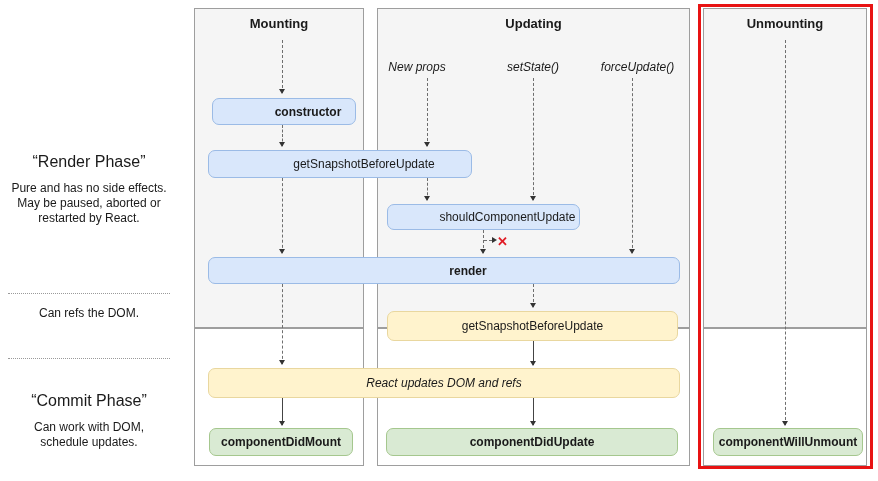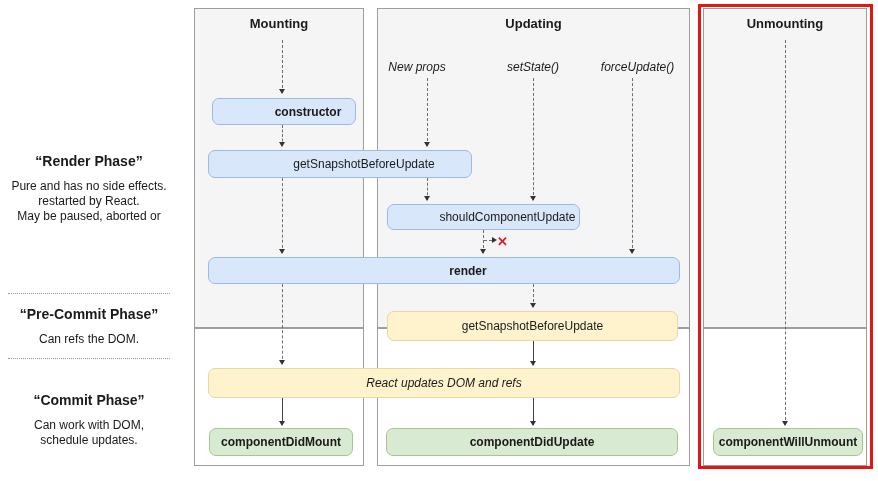--- a/index.html
+++ b/index.html
@@ -28,40 +28,39 @@
   .arrow-v.dashed{border-left:1px dashed #6e6e6e;}
   .arrow-v.solid{border-left:1px solid #444;}
   .arrow-v::after{content:"";position:absolute;bottom:-1px;left:-4px;width:0;height:0;
        border-left:3.5px solid transparent;border-right:3.5px solid transparent;border-top:5px solid #333;}
   .arrow-h{position:absolute;height:0;border-top:1px dashed #6e6e6e;}
   .arrow-h::after{content:"";position:absolute;right:-5px;top:-4px;width:0;height:0;
        border-top:3.5px solid transparent;border-bottom:3.5px solid transparent;border-left:5px solid #333;}
   .x-mark{position:absolute;color:var(--x-mark-red,#e01b24);font-weight:bold;font-size:13px;line-height:13px;}
   
   .phase{position:absolute;left:0;width:178px;text-align:center;}
-  .phase-title{font-weight:bold;font-size:14px;margin-bottom:10px;}
+  .phase-title{font-weight:normal;font-size:16px;margin-bottom:10px;}
   .phase-line{font-size:12px;line-height:15px;}
   .sep{position:absolute;left:8px;width:162px;height:0;border-top:1px dotted #9a9a9a;}
 </style>
 </head>
 <body>
 
 <div class="canvas">
 
   <div class="phase" style="top:153px">
     <div class="phase-title">“Render Phase”</div>
     <div class="phase-line">Pure and has no side effects.</div>
+    <div class="phase-line">May be paused, aborted or</div>
     <div class="phase-line">restarted by React.</div>
-    <div class="phase-line">May be paused, aborted or</div>
   </div>
 
   <div class="sep" style="top:293px"></div>
 
   <div class="phase" style="top:306px">
-    <div class="phase-title">“Pre-Commit Phase”</div>
     <div class="phase-line">Can refs the DOM.</div>
   </div>
 
   <div class="sep" style="top:358px"></div>
 
   <div class="phase" style="top:392px">
     <div class="phase-title">“Commit Phase”</div>
     <div class="phase-line">Can work with DOM,</div>
     <div class="phase-line">schedule updates.</div>
   </div>

